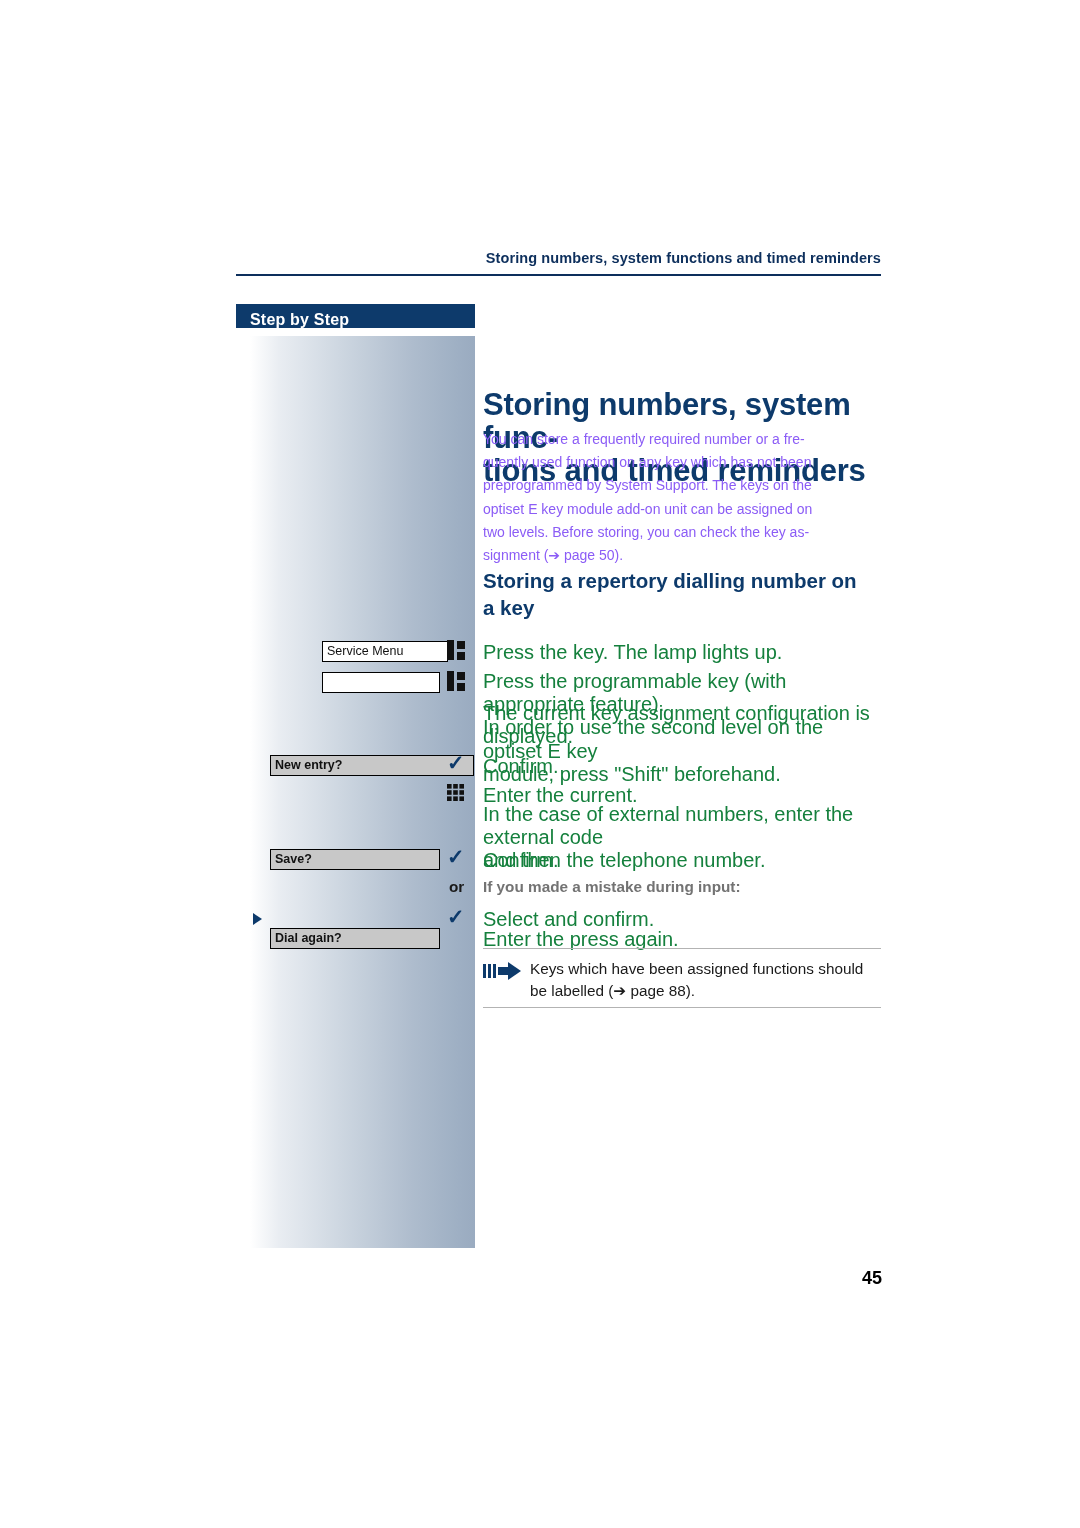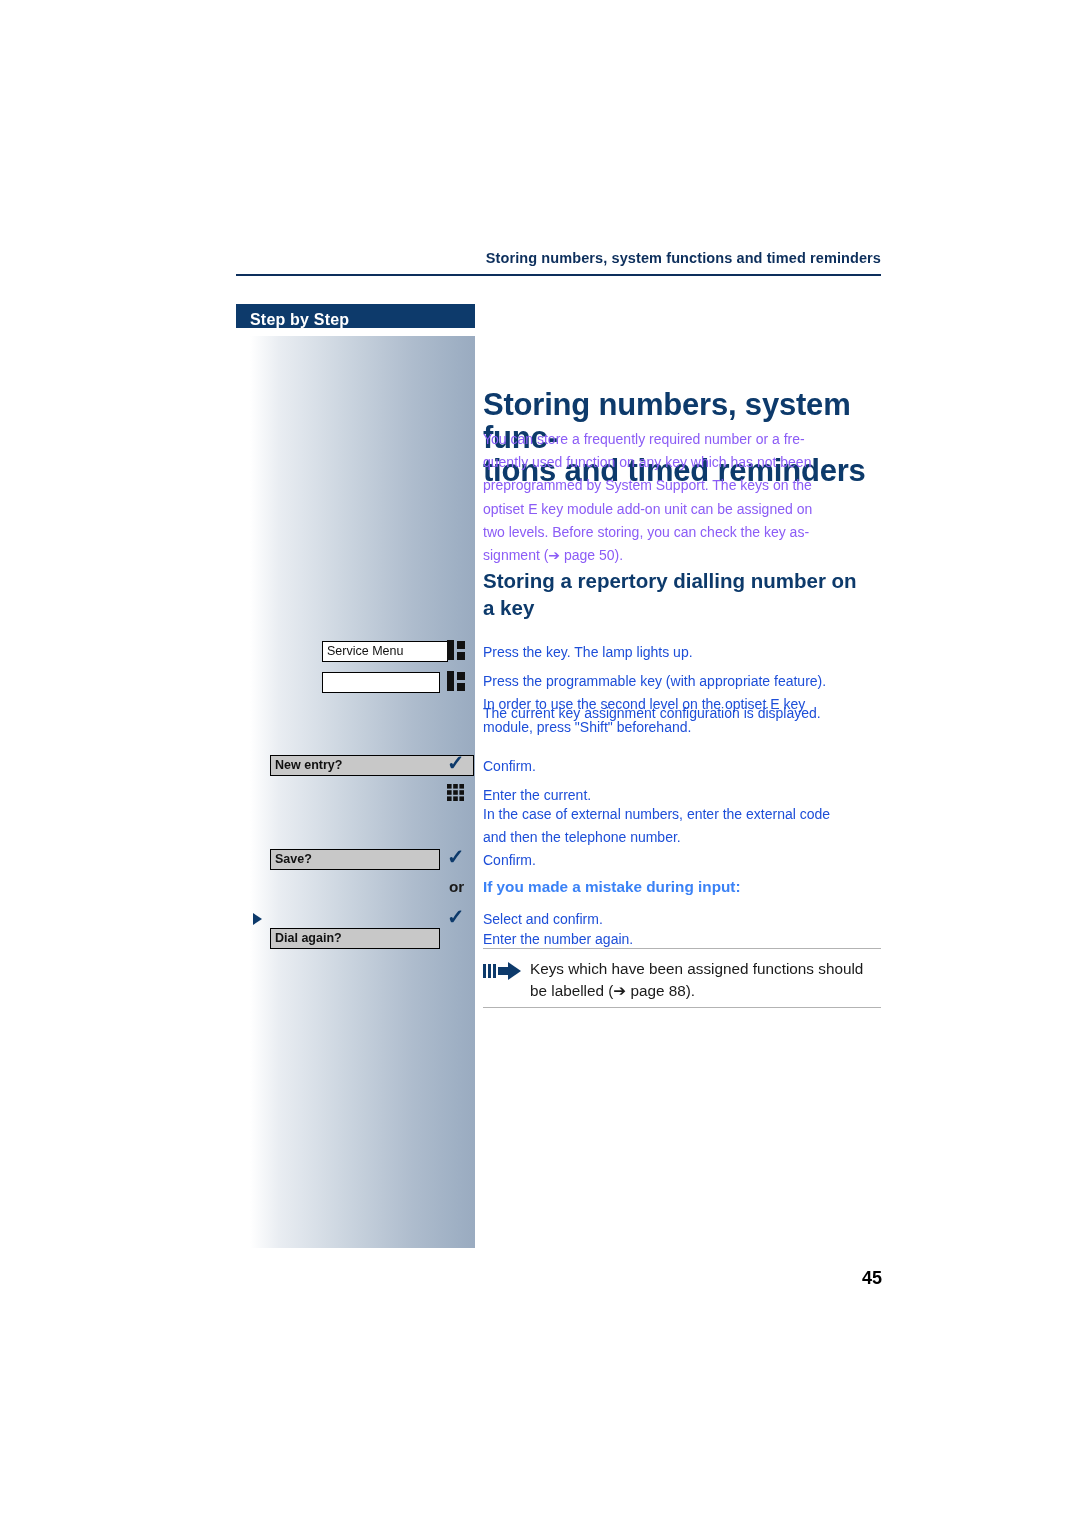--- a/index.html
+++ b/index.html
@@ -98,21 +98,21 @@
 
   
   .body-text {
     position: absolute;
     font-size: 14px;
     color: #8b5cf6;
     line-height: 23.2px;
   }
   #intro-para { left: 483px; top: 428px; width: 402px; }
 
-  .step-line { position: absolute; left: 483px; width: 400px; font-size: 14px; color: #1d4ed8; line-height: 23.2px;}
+  .step-line { position: absolute; left: 483px; width: 400px; font-size: 20px; color: #15803d; line-height: 23.2px;}
 
   #line-press-key      { top: 641px; }
   #line-press-prog     { top: 670px; width: 402px; }
   #line-current-key    { top: 747px; width: 402px; }
   #line-confirm-1      { top: 756px; }
   #line-enter-number   { top: 784px; }
   #line-external       { top: 803px; width: 402px; }
   #line-confirm-2      { top: 849px; }
   #line-select-confirm { top: 908px; }
   #line-enter-again    { top: 928px; }
@@ -121,21 +121,21 @@
   #line-confirm-1 { top: 755px; }
   #line-enter-number { top: 784px; }
   #line-external { top: 803px; }
 
   .mistake-head {
     position: absolute;
     left: 483px;
     top: 878px;
     font-size: 15.3px;
     font-weight: bold;
-    color: #3b82f6;
+    color: #737373;
   }
   .or-label {
     position: absolute;
     left: 449px;
     top: 878px;
     font-size: 15.3px;
     font-weight: bold;
     color: #1a1a1a;
   }
 
@@ -297,21 +297,21 @@
   <div class="tick" style="left:447px; top:847px;">✓</div>
   <div class="step-line" id="line-confirm-2">Confirm.</div>
 
   <div class="or-label">or</div>
   <div class="mistake-head">If you made a mistake during input:</div>
 
   <div class="arrow-left" style="left:253px; top:913px;"></div>
   <div class="disp grey" style="left:270px; top:909px; width:170px;margin-top:19px;">Dial again?</div>
   <div class="tick" style="left:447px; top:907px;">✓</div>
   <div class="step-line" id="line-select-confirm">Select and confirm.</div>
-  <div class="step-line" id="line-enter-again">Enter the number again.</div>
+  <div class="step-line" id="line-enter-again">Enter the press again.</div>
 
   <div class="note-rule" id="note-rule-top"></div>
   <div class="note-icon">
     <svg width="38" height="18" viewBox="0 0 38 18">
       <rect x="0" y="2" width="3" height="14" fill="#0d3a6b"></rect>
       <rect x="5" y="2" width="3" height="14" fill="#0d3a6b"></rect>
       <rect x="10" y="2" width="3" height="14" fill="#0d3a6b"></rect>
       <rect x="15" y="5" width="12" height="8" fill="#0d3a6b"></rect>
       <polygon points="25,0 38,9 25,18" fill="#0d3a6b"></polygon>
     </svg>

